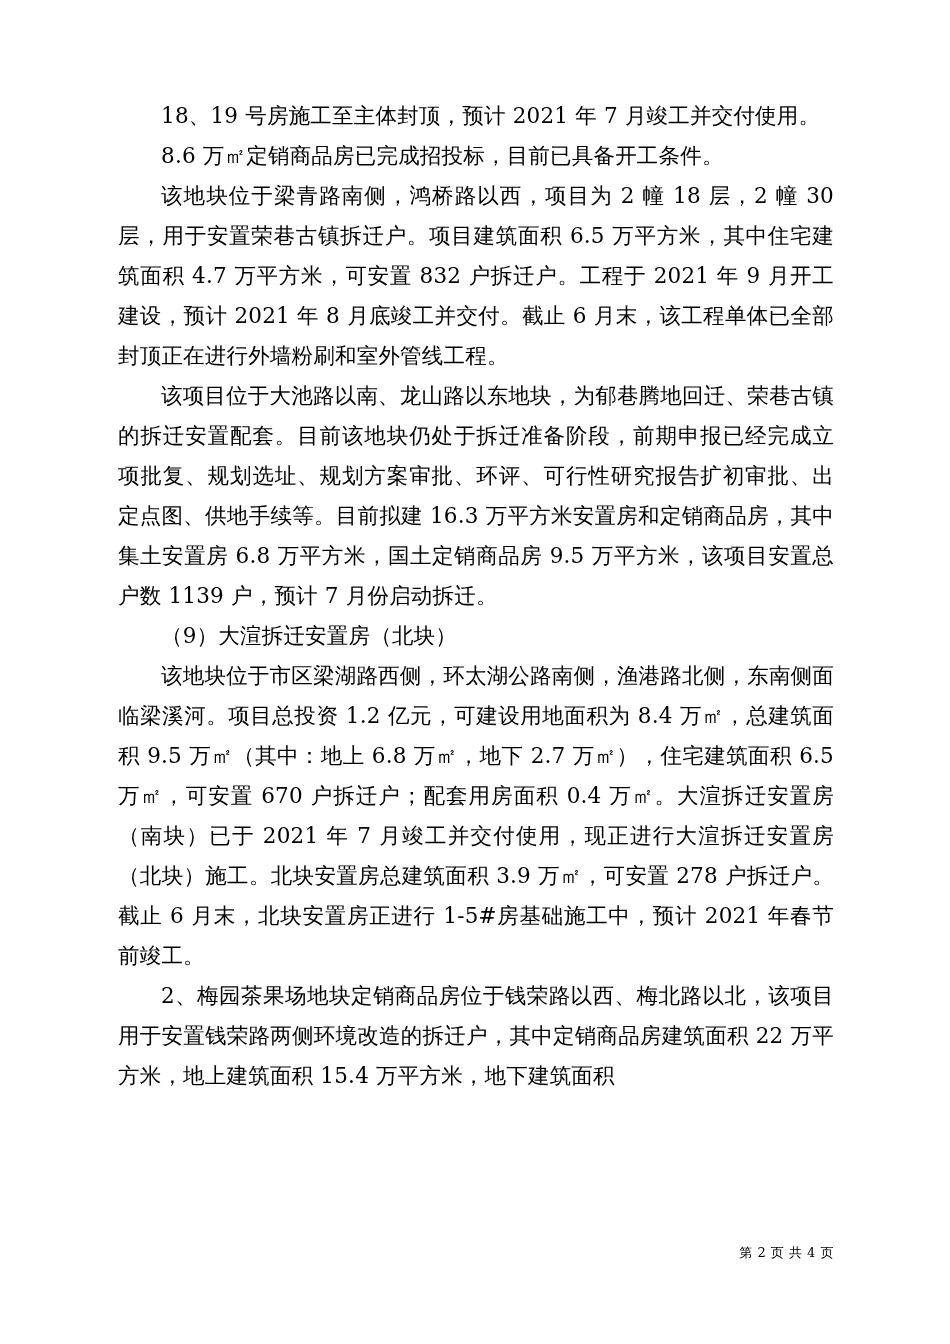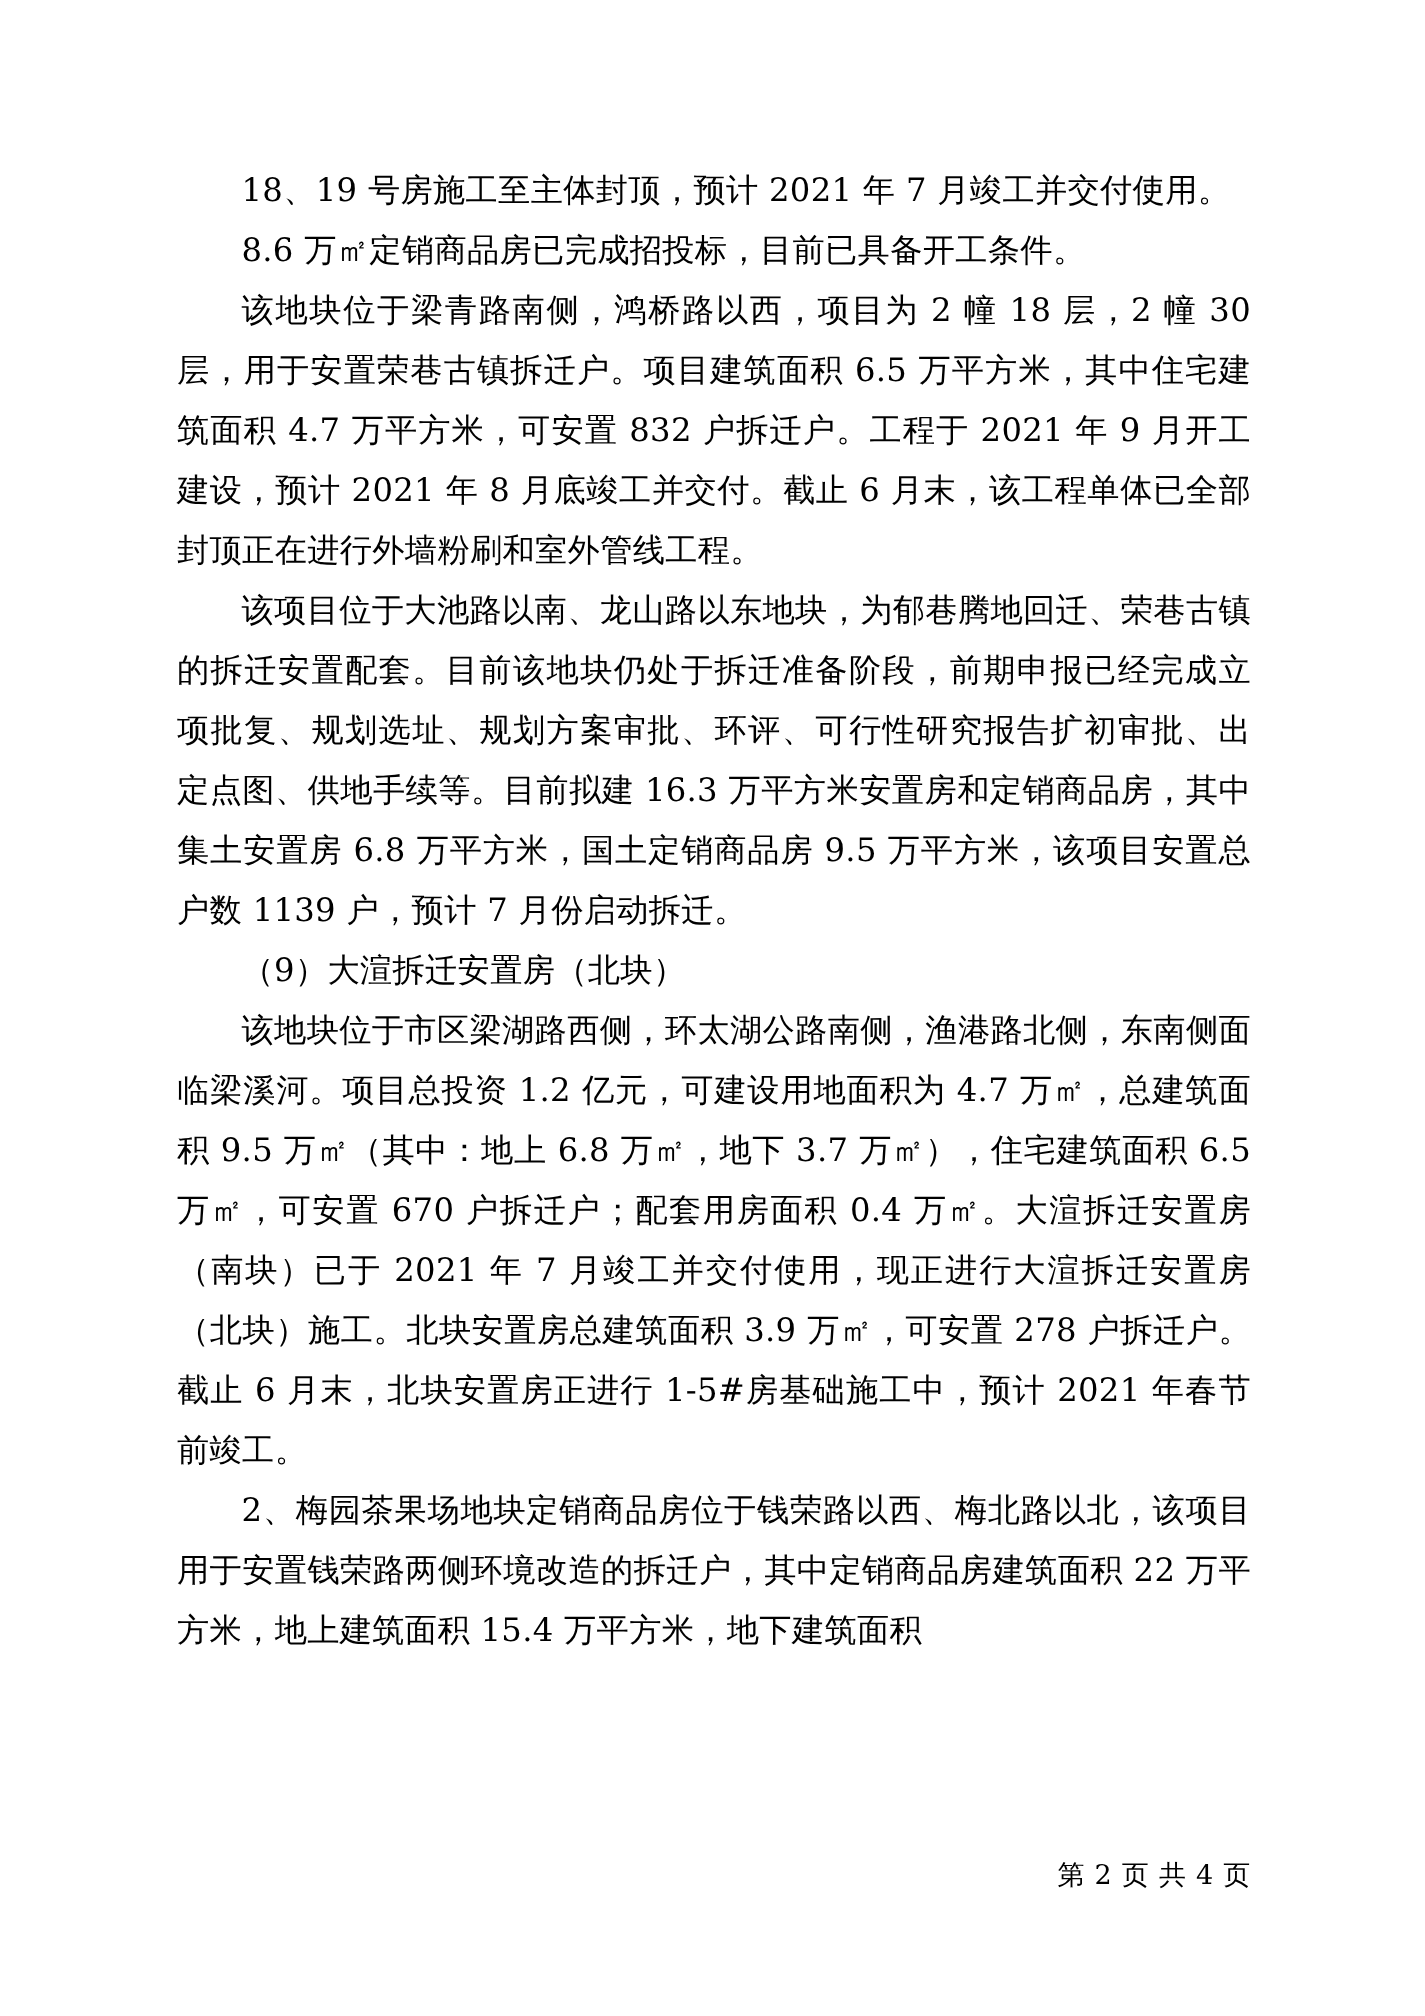--- a/index.html
+++ b/index.html
@@ -12,52 +12,52 @@
     width: 950px;
     height: 1344px;
     background: #ffffff;
     box-sizing: border-box;
     overflow: hidden;
     font-family: "DejaVu Serif", "Liberation Serif", serif;
   }
   .content {
     position: absolute;
     left: 118px;
-    top: 108px;
+    top: 96px;
     width: 716px;
   }
   .para {
     font-size: 21.5px;
     line-height: 40px;
     color: #000000;
     text-align: justify;
     text-justify: inter-ideograph;
     margin: 0;
     letter-spacing: 0.2px;
   }
   .indent {
     text-indent: 2em;
   }
   .footer {
     position: absolute;
     right: 116px;
     bottom: 82px;
-    font-size: 18px;
+    font-size: 13px;
     color: #000000;
     font-family: "DejaVu Serif", "Liberation Serif", serif;
     letter-spacing: 0.5px;
   }
 </style>
 </head>
 <body>
 
 <div class="page">
   <div class="content">
     <p class="para indent">18、19 号房施工至主体封顶，预计 2021 年 7 月竣工并交付使用。</p>
     <p class="para indent">8.6 万㎡定销商品房已完成招投标，目前已具备开工条件。</p>
     <p class="para indent">该地块位于梁青路南侧，鸿桥路以西，项目为 2 幢 18 层，2 幢 30 层，用于安置荣巷古镇拆迁户。项目建筑面积 6.5 万平方米，其中住宅建筑面积 4.7 万平方米，可安置 832 户拆迁户。工程于 2021 年 9 月开工建设，预计 2021 年 8 月底竣工并交付。截止 6 月末，该工程单体已全部封顶正在进行外墙粉刷和室外管线工程。</p>
     <p class="para indent">该项目位于大池路以南、龙山路以东地块，为郁巷腾地回迁、荣巷古镇的拆迁安置配套。目前该地块仍处于拆迁准备阶段，前期申报已经完成立项批复、规划选址、规划方案审批、环评、可行性研究报告扩初审批、出定点图、供地手续等。目前拟建 16.3 万平方米安置房和定销商品房，其中集土安置房 6.8 万平方米，国土定销商品房 9.5 万平方米，该项目安置总户数 1139 户，预计 7 月份启动拆迁。</p>
     <p class="para indent">（9）大渲拆迁安置房（北块）</p>
-    <p class="para indent">该地块位于市区梁湖路西侧，环太湖公路南侧，渔港路北侧，东南侧面临梁溪河。项目总投资 1.2 亿元，可建设用地面积为 4.7 万㎡，总建筑面积 9.5 万㎡（其中：地上 6.8 万㎡，地下 3.7 万㎡），住宅建筑面积 6.5 万㎡，可安置 670 户拆迁户；配套用房面积 0.4 万㎡。大渲拆迁安置房（南块）已于 2021 年 7 月竣工并交付使用，现正进行大渲拆迁安置房（北块）施工。北块安置房总建筑面积 3.9 万㎡，可安置 278 户拆迁户。截止 6 月末，北块安置房正进行 1-5#房基础施工中，预计 2021 年春节前竣工。</p>
+    <p class="para indent">该地块位于市区梁湖路西侧，环太湖公路南侧，渔港路北侧，东南侧面临梁溪河。项目总投资 1.2 亿元，可建设用地面积为 8.4 万㎡，总建筑面积 9.5 万㎡（其中：地上 6.8 万㎡，地下 2.7 万㎡），住宅建筑面积 6.5 万㎡，可安置 670 户拆迁户；配套用房面积 0.4 万㎡。大渲拆迁安置房（南块）已于 2021 年 7 月竣工并交付使用，现正进行大渲拆迁安置房（北块）施工。北块安置房总建筑面积 3.9 万㎡，可安置 278 户拆迁户。截止 6 月末，北块安置房正进行 1-5#房基础施工中，预计 2021 年春节前竣工。</p>
     <p class="para indent">2、梅园茶果场地块定销商品房位于钱荣路以西、梅北路以北，该项目用于安置钱荣路两侧环境改造的拆迁户，其中定销商品房建筑面积 22 万平方米，地上建筑面积 15.4 万平方米，地下建筑面积</p>
   </div>
   <div class="footer">第 2 页 共 4 页</div>
 </div>
 
 </body></html>

